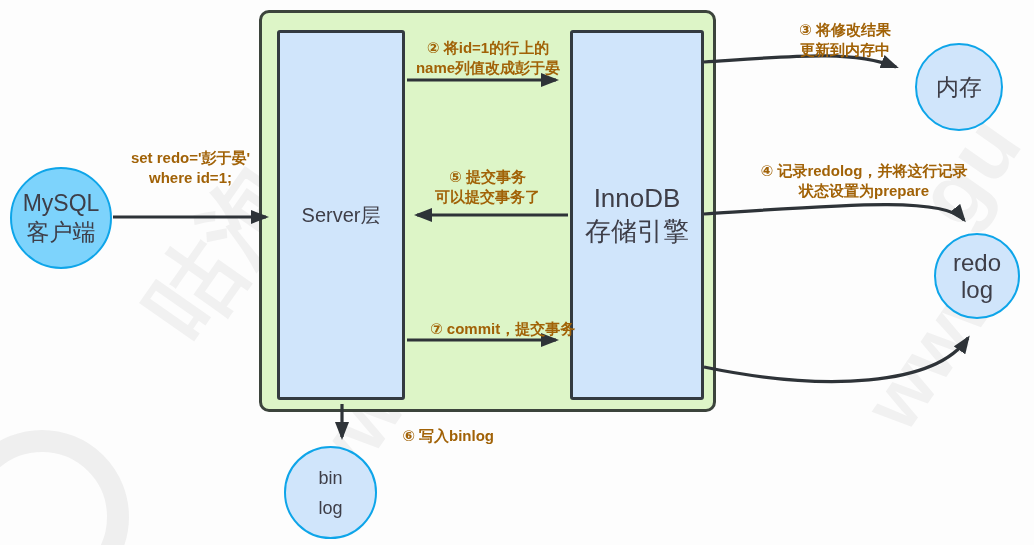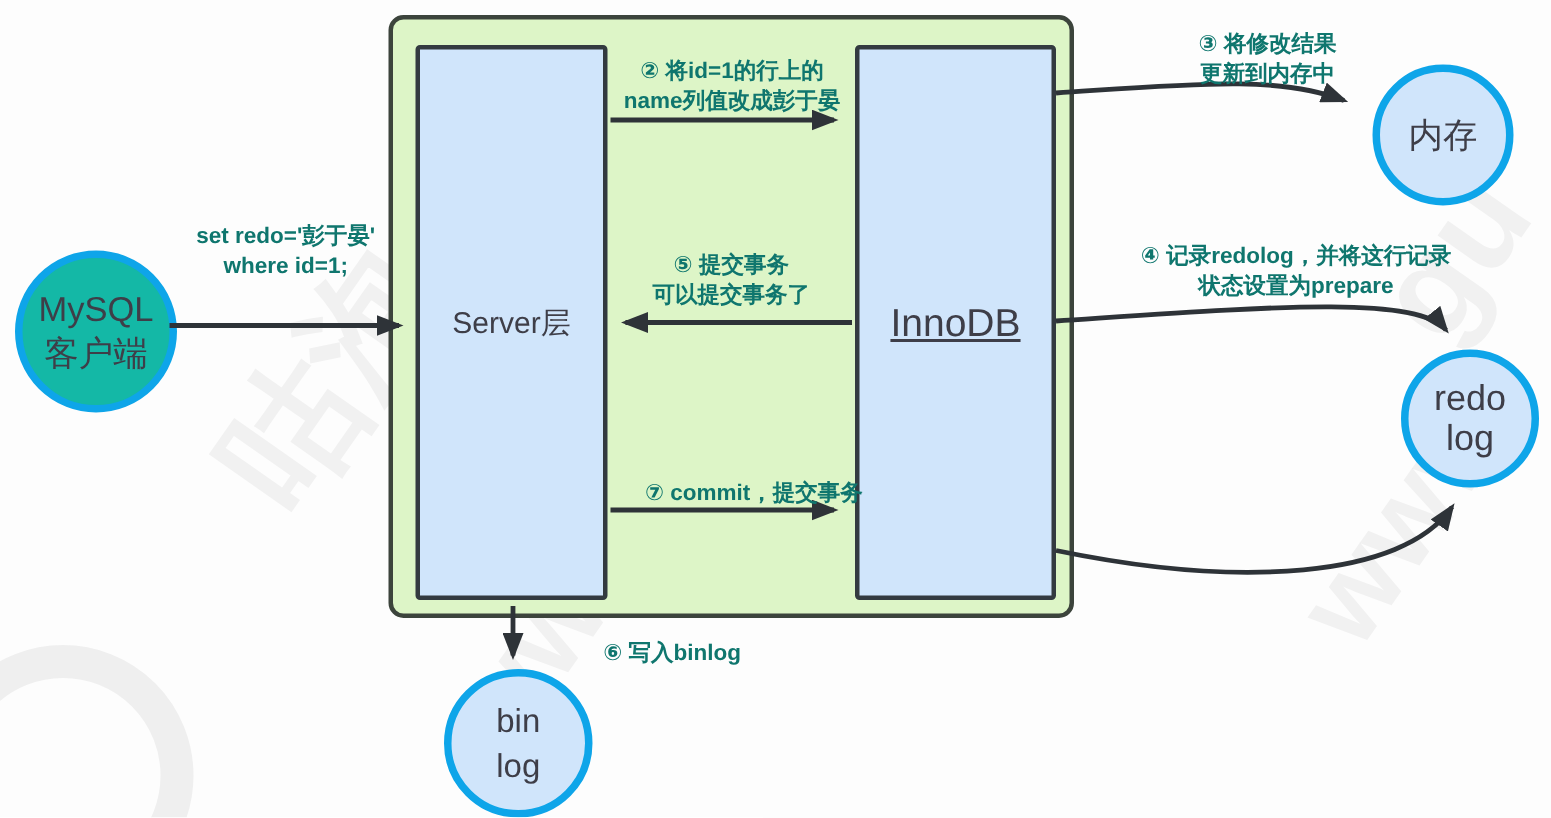--- a/index.html
+++ b/index.html
@@ -44,36 +44,36 @@
     z-index:2;
     text-align:center;
   }
   .rect{
     background:#d0e5fb;
     border:3px solid #333a40;
     border-radius:3px;
   }
   .circle{
     background:#d0e5fb;
-    border:5px solid #0ea5e9;
+    border:2px solid #0ea5e9;
     border-radius:50%;
   }
-  .circle.pink{background:#14b8a6;}
+  .circle.pink{background:#7dd3fc;}
   .server-box{left:277px;top:30px;width:122px;height:364px;font-size:20px;}
-  .innodb-box{left:570px;top:30px;width:128px;height:364px;font-size:26px;line-height:33px;text-decoration:underline;}
+  .innodb-box{left:570px;top:30px;width:128px;height:364px;font-size:26px;line-height:33px;}
   .memory-circle{left:915px;top:43px;width:84px;height:84px;font-size:23px;}
   .redo-circle{left:934px;top:233px;width:82px;height:82px;font-size:24px;line-height:27px;}
-  .bin-circle{left:296px;top:446px;width:89px;height:89px;font-size:22px;line-height:30px;}
+  .bin-circle{left:284px;top:446px;width:89px;height:89px;font-size:18px;line-height:30px;}
   .mysql-circle{left:10px;top:167px;width:98px;height:98px;font-size:23px;line-height:29px;}
   
   .arrows{position:absolute;left:0;top:0;z-index:3;pointer-events:none;}
   
   .step{
     position:absolute;
-    color:#0f766e;
+    color:#a16207;
     font-size:15px;
     font-weight:600;
     line-height:20px;
     text-align:center;
     z-index:4;
     white-space:nowrap;
   }
   .step div{white-space:nowrap;}
   .step1{left:108px;top:148px;width:165px;}
   .step2{left:398px;top:38px;width:180px;}
@@ -101,20 +101,21 @@
     <div>MySQL</div>
     <div>客户端</div>
   </div>
 
   <div class="node rect server-box">
     <div>Server层</div>
   </div>
 
   <div class="node rect innodb-box">
     <div>InnoDB</div>
+    <div>存储引擎</div>
   </div>
 
   <div class="node circle memory-circle">
     <div>内存</div>
   </div>
 
   <div class="node circle redo-circle">
     <div>redo</div>
     <div>log</div>
   </div>

